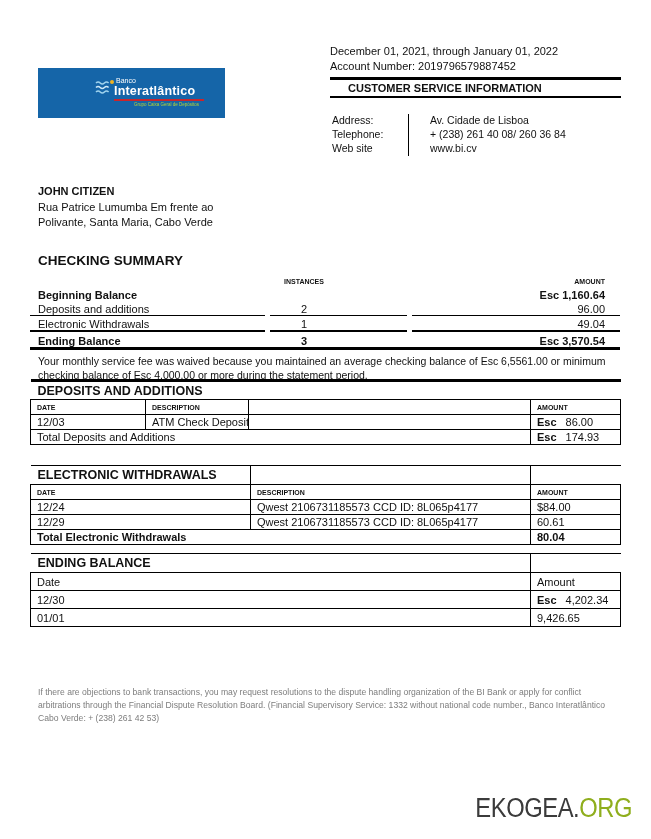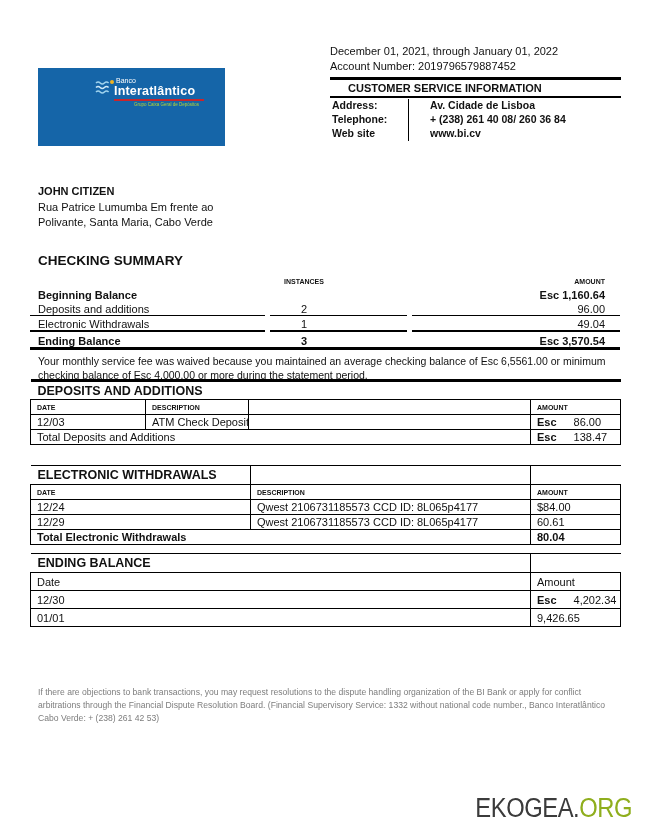--- a/index.html
+++ b/index.html
@@ -8,26 +8,26 @@
     font-family:"Liberation Sans",sans-serif;color:#111;overflow:hidden;
     margin:0 auto;
   }
   
   .hdr{position:absolute;left:330px;top:44px;width:291px;}
   .hdr .date{font-size:11px;line-height:14px;}
   .hdr .acct{font-size:11px;line-height:15px;margin-top:1px;}
   .rule-thick{border-top:3px solid #000;margin-top:3px;}
   .cs-title{font-size:11px;font-weight:bold;padding:2px 0 2px 2px;margin-left:16px;}
   .rule-med{border-top:2px solid #000;}
-  table.cs{border-collapse:collapse;width:100%;font-size:10.5px;margin-top:1px;font-weight:bold;}
+  table.cs{border-collapse:collapse;width:100%;font-size:10.5px;margin-top:16px;}
   table.cs td{padding:0 0 1px 2px;height:13px;vertical-align:top;}
   table.cs td.lbl{width:76px;border-right:1px solid #000;}
   table.cs td.val{padding-left:21px;}
   
-  .logo{position:absolute;left:38px;top:68px;width:187px;height:78px;background:#1565a8;text-decoration:underline;}
+  .logo{position:absolute;left:38px;top:68px;width:187px;height:50px;background:#1565a8;text-decoration:underline;}
   .logo .waves{position:absolute;left:57px;top:11px;}
   .logo .dot{position:absolute;left:72px;top:12px;width:4px;height:4px;border-radius:50%;background:#f0b323;}
   .logo .banco{position:absolute;left:78px;top:9px;font-size:7px;color:#fff;}
   .logo .main{position:absolute;left:76px;top:16px;font-size:12.5px;font-weight:bold;color:#fff;letter-spacing:0.2px;}
   .logo .redline{position:absolute;left:76px;top:31px;width:90px;height:2px;background:#c9252c;}
   .logo .tagline{position:absolute;left:96px;top:34px;font-size:4.5px;color:#b5d334;white-space:nowrap;}
   
   .recipient{position:absolute;left:38px;top:184px;font-size:11px;line-height:15.5px;}
   .recipient .name{font-weight:bold;}
   
@@ -45,21 +45,21 @@
   .b-med .c1,.b-med .c2,.b-med .c3{border-bottom:2px solid #000;}
   .summary .s-bottom{border-top:3px solid #000;}
   .notice{padding:5px 0 0 8px;font-size:10.5px;line-height:13.5px;width:572px;}
   
   table.grid{position:absolute;left:30px;border-collapse:collapse;table-layout:fixed;width:590px;font-size:11px;}
   table.grid td{border:1px solid #000;padding:1px 0 1px 6px;height:15px;vertical-align:middle;box-sizing:border-box;overflow:hidden;white-space:nowrap;}
   table.grid td.titlecell{border-bottom:1px solid #000;font-size:12.5px;font-weight:bold;height:19px;padding-left:7px;}
   table.grid tr.titlerow td{border-top:none;}
   table.deposits tr.titlerow td{border-top:3px solid #000;border-left:none;border-right:none;}
   table.grid td.colhead{font-size:7px;font-weight:bold;height:15px;}
-  .esc{font-weight:bold;margin-right:17px;}
+  .esc{font-weight:bold;margin-right:9px;}
   .esc:empty{margin-right:0;}
   tr.totalrow-bold td{font-weight:bold;}
   table.ending td{height:18px;font-size:11px;}
   table.ending td.titlecell{height:19px;}
   
   .footnotes{position:absolute;left:38px;top:686px;width:585px;color:#7d7d7d;font-size:8.6px;line-height:13px;}
   .footnotes p{margin:0 0 14px 0;}
   .brand{position:absolute;right:19px;bottom:15px;font-size:27px;letter-spacing:-0.5px;transform:scaleX(0.88);transform-origin:100% 50%;white-space:nowrap;}
   .brand .dark{color:#3b3b3b;}
   .brand .green{color:#8fae1d;}
@@ -161,21 +161,21 @@
       <td class="colhead">AMOUNT</td>
     </tr>
     <tr>
       <td>12/03</td>
       <td>ATM Check Deposit</td>
       <td></td>
       <td><span class="esc">Esc</span><span>86.00</span></td>
     </tr>
     <tr>
       <td colspan="3">Total Deposits and Additions</td>
-      <td><span class="esc">Esc</span><span>138.47</span></td>
+      <td><span class="esc">Esc</span><span>174.93</span></td>
     </tr>
   </tbody>
     </table>
 
   <table class="grid" style="top:465px;">
     <colgroup>
         <col style="width:220px">
         <col style="width:280px">
         <col style="width:90px">
       </colgroup>

